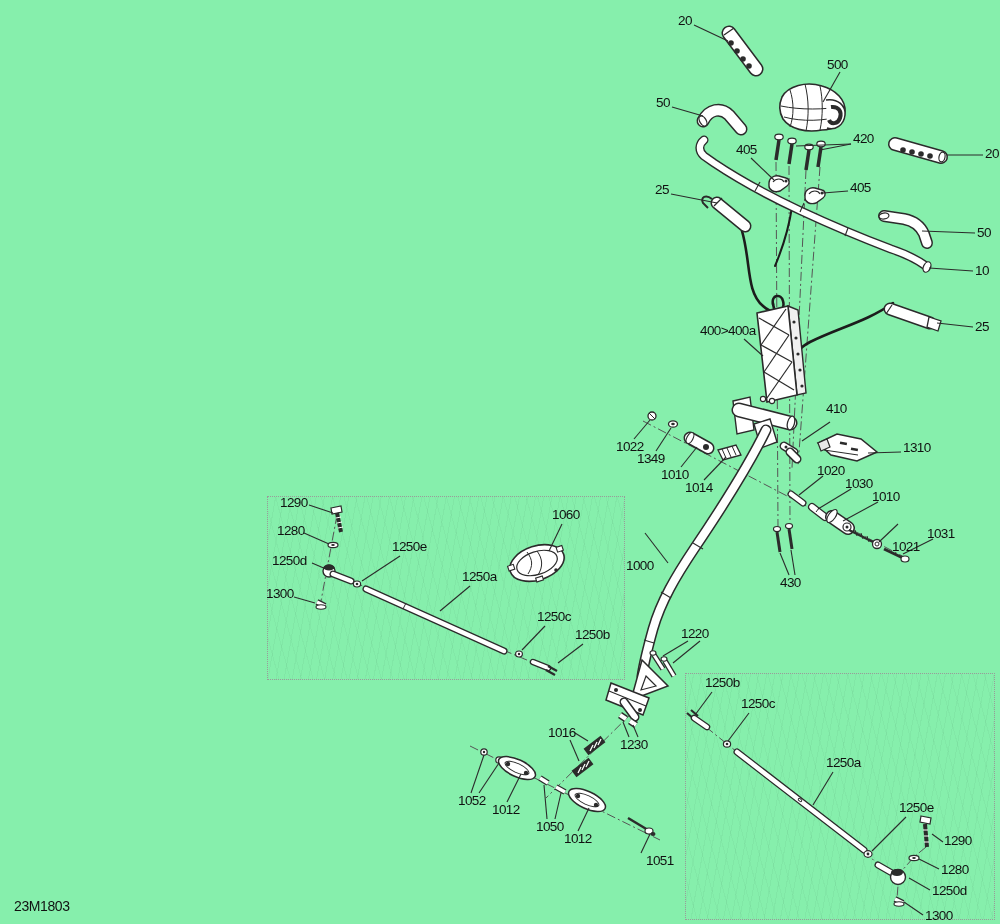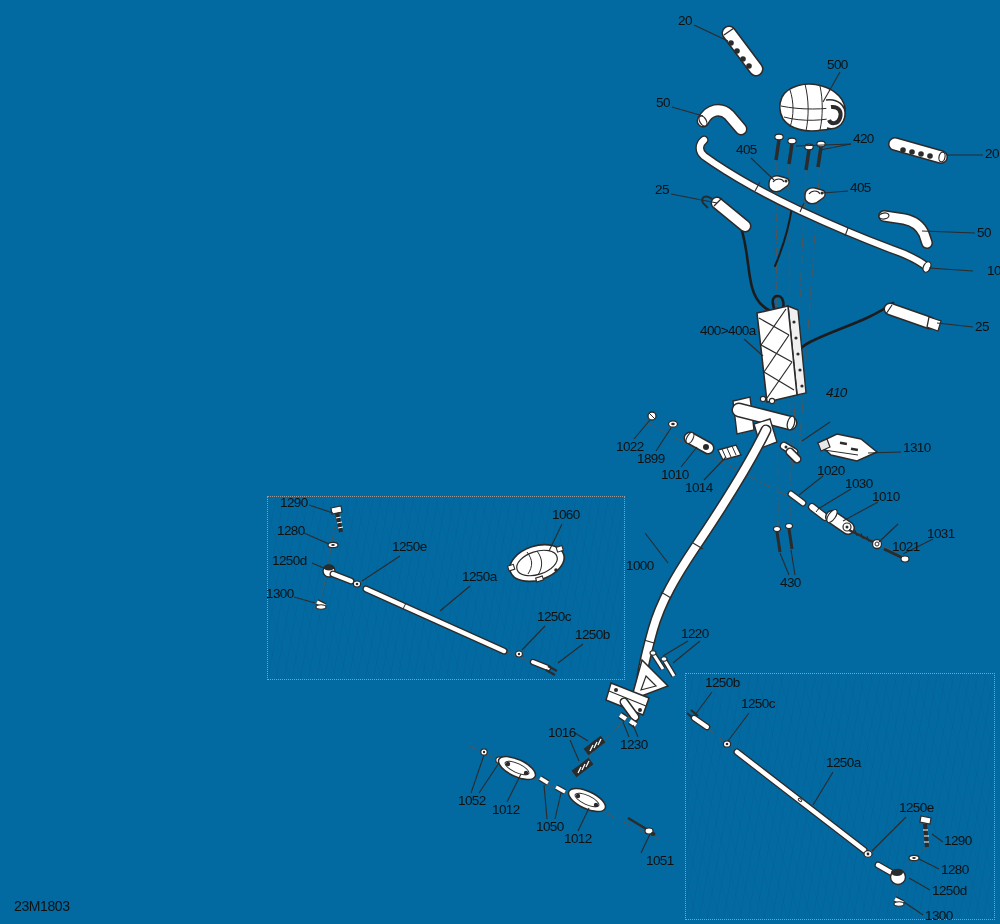--- a/index.html
+++ b/index.html
@@ -1,17 +1,17 @@
 <!DOCTYPE html>
 <html><head>
 <meta charset="utf-8">
 <style>
   html,body{margin:0;padding:0;background:#ffffff;}
   #stage{
-    position:relative;width:1000px;height:924px;background:#0369a1;overflow:hidden;
+    position:relative;width:1000px;height:924px;background:#86efac;overflow:hidden;
     font-family:"Liberation Sans","DejaVu Sans",sans-serif;
   }
   .detail-box{
     position:absolute;border:1px dotted #9a9a9a;box-sizing:border-box;
     background:
       repeating-linear-gradient(100deg, rgba(255,255,255,0) 0 7px, rgba(0,0,0,0.035) 7px 8px),
       repeating-linear-gradient(75deg,  rgba(255,255,255,0) 0 10px, rgba(0,0,0,0.028) 10px 11px);
   }
   #art{position:absolute;left:0;top:0;z-index:2;}
   .callout{
@@ -458,27 +458,27 @@
   <div id="labels">
       <div class="callout" style="left: 678px; top: 14px;">20</div>
       <div class="callout" style="left: 827px; top: 58px;">500</div>
       <div class="callout" style="left: 656px; top: 96px;">50</div>
       <div class="callout" style="left: 853px; top: 132px;">420</div>
       <div class="callout" style="left: 736px; top: 143px;">405</div>
       <div class="callout" style="left: 985px; top: 147px;">20</div>
       <div class="callout" style="left: 850px; top: 181px;">405</div>
       <div class="callout" style="left: 655px; top: 183px;">25</div>
       <div class="callout" style="left: 977px; top: 226px;">50</div>
-      <div class="callout" style="left: 975px; top: 264px; margin-left: 12px;">10</div>
+      <div class="callout" style="left: 975px; top: 264px;">10</div>
       <div class="callout" style="left: 975px; top: 320px;">25</div>
       <div class="callout" style="left: 700px; top: 324px;">400&gt;400a</div>
-      <div class="callout" style="left: 826px; top: 386px; font-style: italic;">410</div>
+      <div class="callout" style="left: 826px; top: 402px;">410</div>
       <div class="callout" style="left: 903px; top: 441px; text-align: center;">1310</div>
       <div class="callout" style="left: 616px; top: 440px;">1022</div>
-      <div class="callout" style="left: 637px; top: 452px;">1899</div>
+      <div class="callout" style="left: 637px; top: 452px;">1349</div>
       <div class="callout" style="left: 661px; top: 468px;">1010</div>
       <div class="callout" style="left: 685px; top: 481px;">1014</div>
       <div class="callout" style="left: 817px; top: 464px;">1020</div>
       <div class="callout" style="left: 845px; top: 477px;">1030</div>
       <div class="callout" style="left: 872px; top: 490px;">1010</div>
       <div class="callout" style="left: 892px; top: 540px;">1021</div>
       <div class="callout" style="left: 927px; top: 527px;">1031</div>
       <div class="callout" style="left: 780px; top: 576px; text-align: right;">430</div>
       <div class="callout" style="left: 280px; top: 496px;">1290</div>
       <div class="callout" style="left: 277px; top: 524px;">1280</div>

